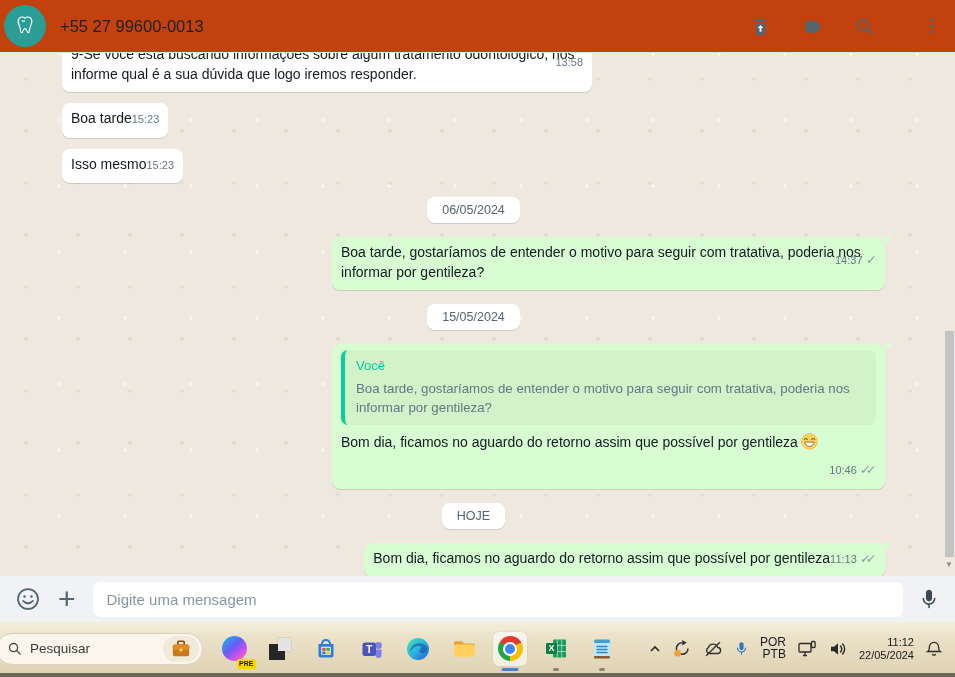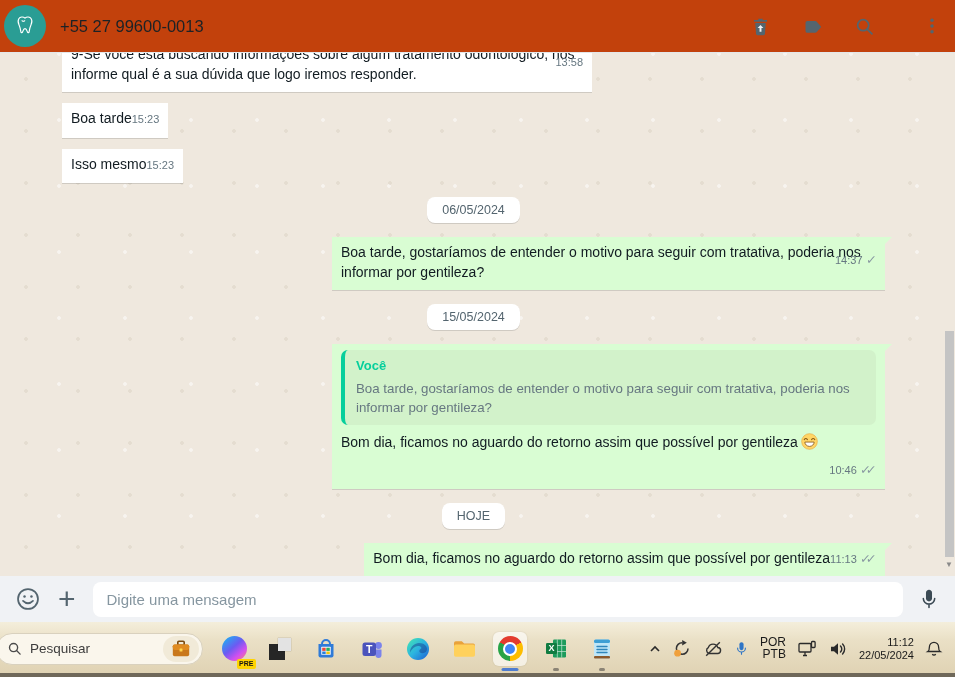--- a/index.html
+++ b/index.html
@@ -12,37 +12,37 @@
   .title{font-size:16.5px;font-weight:500;color:#1c2226}
   .h-icons{margin-left:auto;display:flex;align-items:center;gap:26px;padding-right:6px}
   .icon-btn{width:26px;height:26px;display:flex;align-items:center;justify-content:center;cursor:pointer}
   .menu-gap{margin-left:16px}
 
   
   .chat{flex:1;position:relative;background:#efe8de;overflow:hidden;padding:0 70px 0 62px}
   .chat::before{content:"";position:absolute;inset:0;pointer-events:none;
     background-image:radial-gradient(rgba(190,178,160,.22) 1.5px,transparent 2.2px),radial-gradient(rgba(255,255,255,.5) 1.5px,transparent 2.2px);
     background-size:52px 52px,66px 66px;background-position:0 0,26px 34px}
-  .msg{position:relative;z-index:1;width:max-content;max-width:545px;border-radius:0;background:#fff;
+  .msg{position:relative;z-index:1;width:max-content;max-width:545px;border-radius:8px;background:#fff;
     box-shadow:0 1px .5px rgba(11,20,26,.14);padding:6px 9px 8px;font-size:14px;line-height:19.5px;color:#111b21;margin-bottom:11px}
   .msg.in{background:#fff}
   .msg.out{background:#d9fdd3;margin-left:auto}
   .msg.out::after{content:"";position:absolute;top:0;right:-7px;width:0;height:0;border-left:8px solid #d9fdd3;border-bottom:8px solid transparent}
   .msg.clipped{margin-top:-14px;border-top-left-radius:0;border-top-right-radius:0}
   .msg.nowrap{white-space:nowrap;max-width:none}
   .time{font-size:11px;color:#667781}
   .ticks{color:#8696a0;font-size:12.5px;letter-spacing:-.38em;padding-right:.38em;margin-left:3px;display:inline-block;transform:skewX(-6deg)}
   .time-wrap{display:inline-flex;align-items:center}
   .time-corner{position:absolute;right:9px;bottom:20px}
   .time-inline{position:relative;top:0;white-space:nowrap}
   .meta-row{display:flex;justify-content:flex-end;margin-top:9px}
   .body{display:block}
   .body svg{vertical-align:-3px;margin-left:3px}
   .quote{background:#d2f2ca;border-left:4px solid #06cf9c;border-radius:7px;padding:6px 11px 8px;margin-bottom:8px}
-  .q-author{color:#06cf9c;font-weight:700;font-size:13px;margin-bottom:3px}
+  .q-author{color:#06cf9c;font-weight:400;font-size:13px;margin-bottom:3px}
   .q-text{color:#667781;font-size:13.3px;line-height:19px}
   .date-pill{position:relative;z-index:1;width:max-content;margin:14px auto 14px;background:#fff;color:#54656f;font-size:12.5px;
     padding:6px 15px;border-radius:8px;box-shadow:0 1px .5px rgba(11,20,26,.14)}
   .scroll-track{position:absolute;top:0;right:0;width:13px;height:100%;z-index:3}
   .scroll-thumb{position:absolute;top:278px;right:1px;width:9px;height:226px;background:#c4c4c4}
   .scroll-arrow{position:absolute;top:507px;right:1px;width:10px;text-align:center;font-size:8px;color:#8a8a8a;line-height:10px;cursor:pointer}
 
   
   .composer{flex:none;height:46px;background:#f0f2f5;display:flex;align-items:center;padding:0 15px;gap:15px;position:relative;z-index:4}
   .composer input{flex:1;height:35px;border:none;border-radius:8px;background:#fff;padding:0 14px;font-size:15px;color:#3b4a54;outline:none;font-family:"Liberation Sans",sans-serif}

